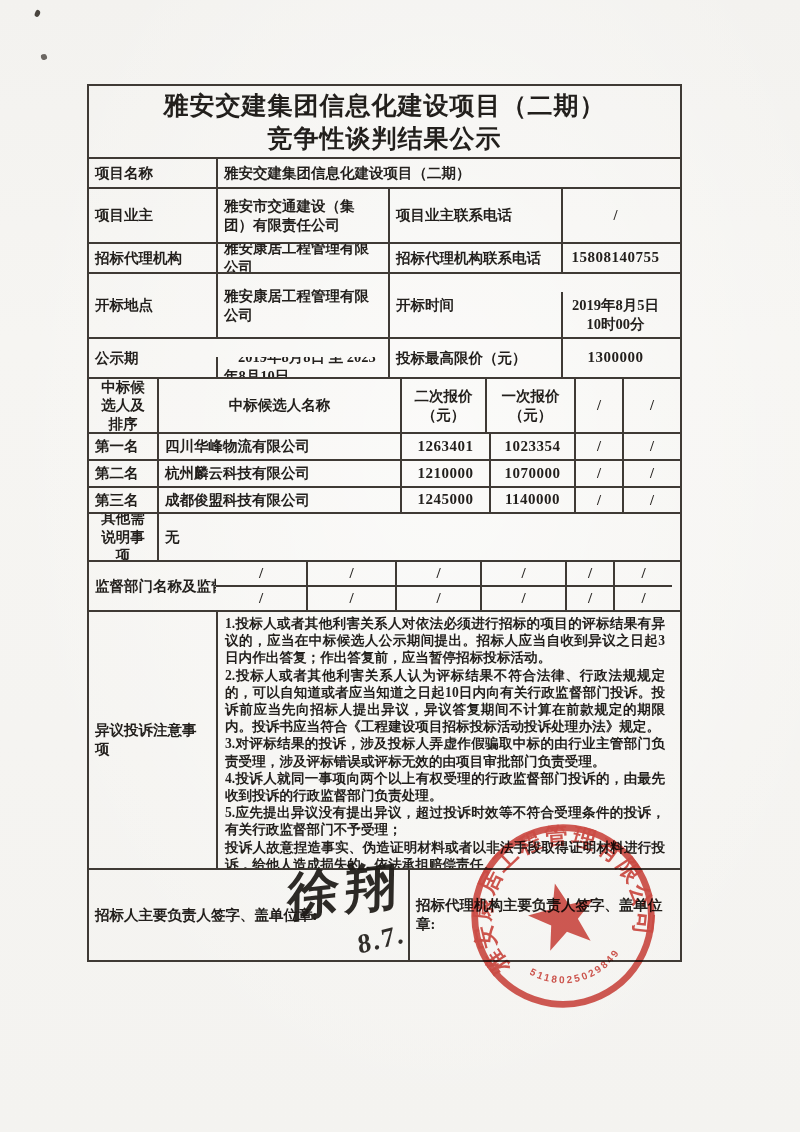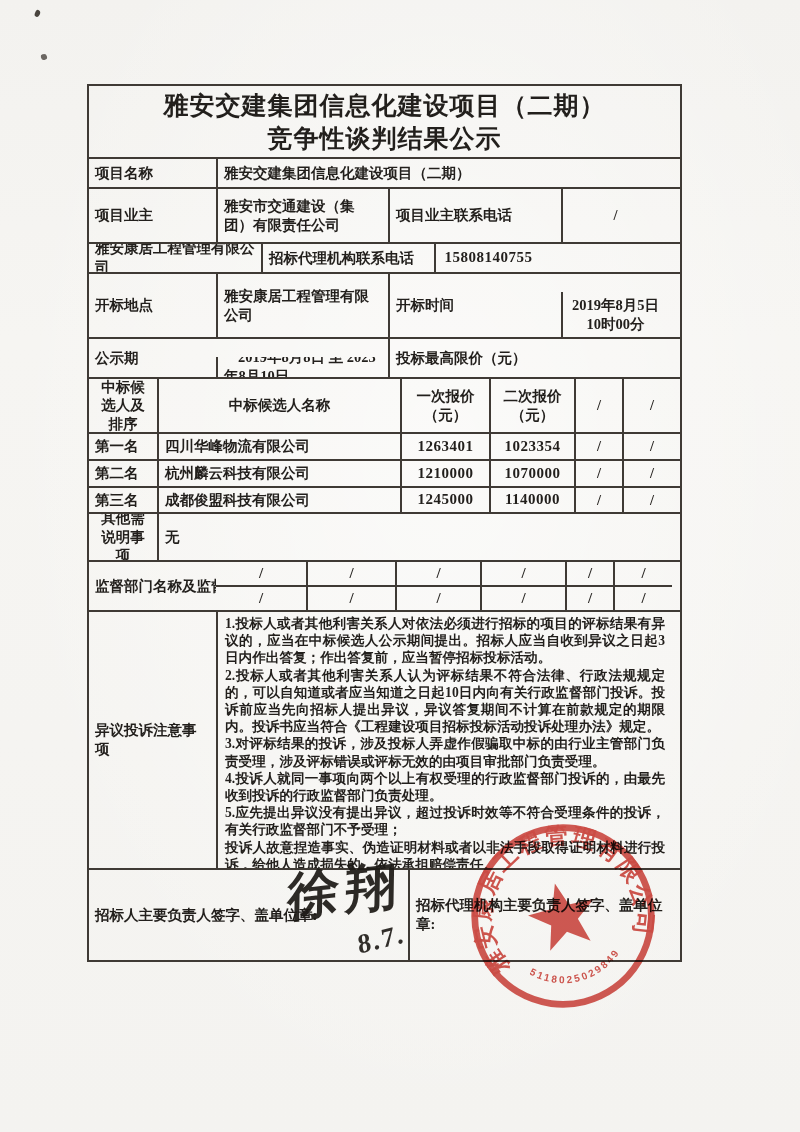--- a/index.html
+++ b/index.html
@@ -121,45 +121,47 @@
     </div>
 
     <div class="row h55">
       <div class="c lab w135">项目业主</div>
       <div class="c val w176">雅安市交通建设（集团）有限责任公司</div>
       <div class="c lab w173">项目业主联系电话</div>
       <div class="c cen w107">/</div>
     </div>
 
     <div class="row h30">
+      <div class="c lab w135">招标代理机构</div>
       <div class="c val w176">雅安康居工程管理有限公司</div>
       <div class="c lab w173">招标代理机构联系电话</div>
       <div class="c cen w107 num">15808140755</div>
     </div>
 
     <div class="row h65">
       <div class="c lab w135">开标地点</div>
       <div class="c val w176">雅安康居工程管理有限公司</div>
       <div class="c lab w173">开标时间</div>
       <div class="c cen pre w107">2019年8月5日
 10时00分</div>
     </div>
 
     <div class="row h40">
       <div class="c lab w135">公示期</div>
       <div class="c val pre indent1 w176">2019年8月8日 至 2023
 年8月10日</div>
       <div class="c lab w173">投标最高限价（元）</div>
+      <div class="c cen w107 num">1300000</div>
     </div>
 
     <div class="row h55">
       <div class="c cen w68">中标候选人及排序</div>
       <div class="c cen w243">中标候选人名称</div>
+      <div class="c cen w85">二次报价（元）</div>
       <div class="c cen w89">一次报价（元）</div>
-      <div class="c cen w85">二次报价（元）</div>
       <div class="c cen w48">/</div>
       <div class="c cen w58">/</div>
     </div>
 
     <div class="row h27">
       <div class="c lab w68">第一名</div>
       <div class="c lab w243">四川华峰物流有限公司</div>
       <div class="c cen w89 num">1263401</div>
       <div class="c cen w85 num">1023354</div>
       <div class="c cen w48">/</div>

